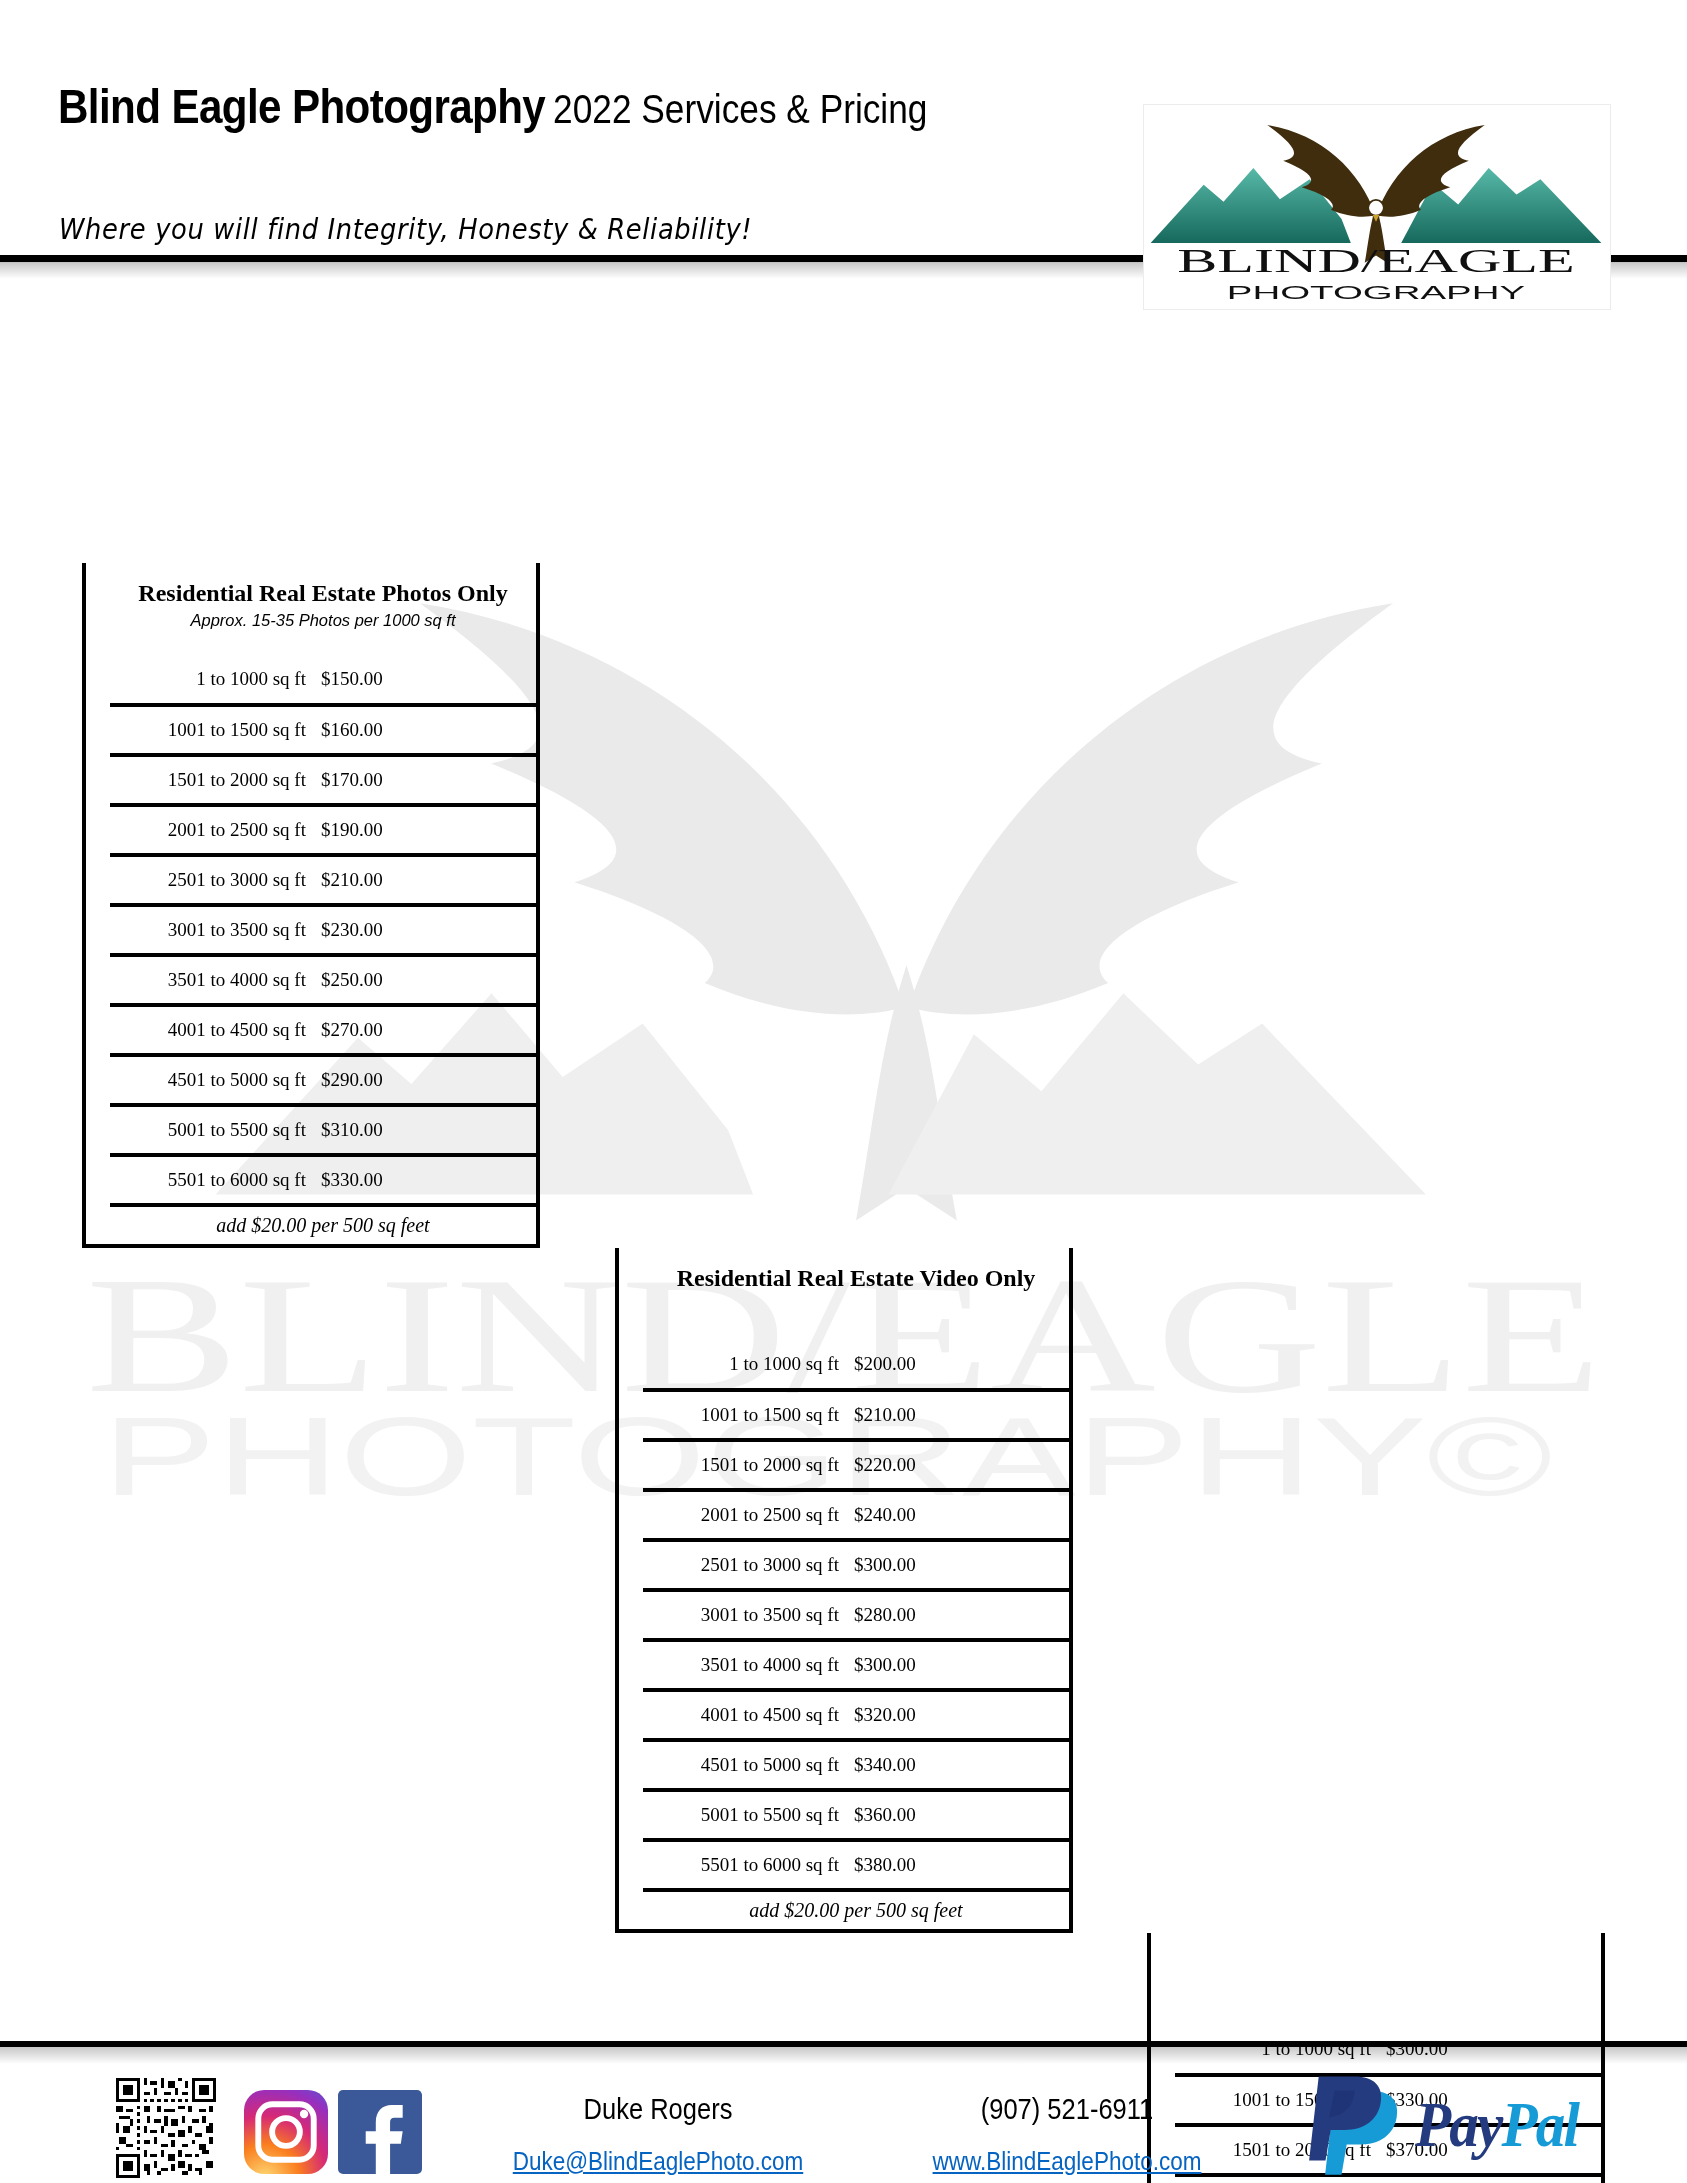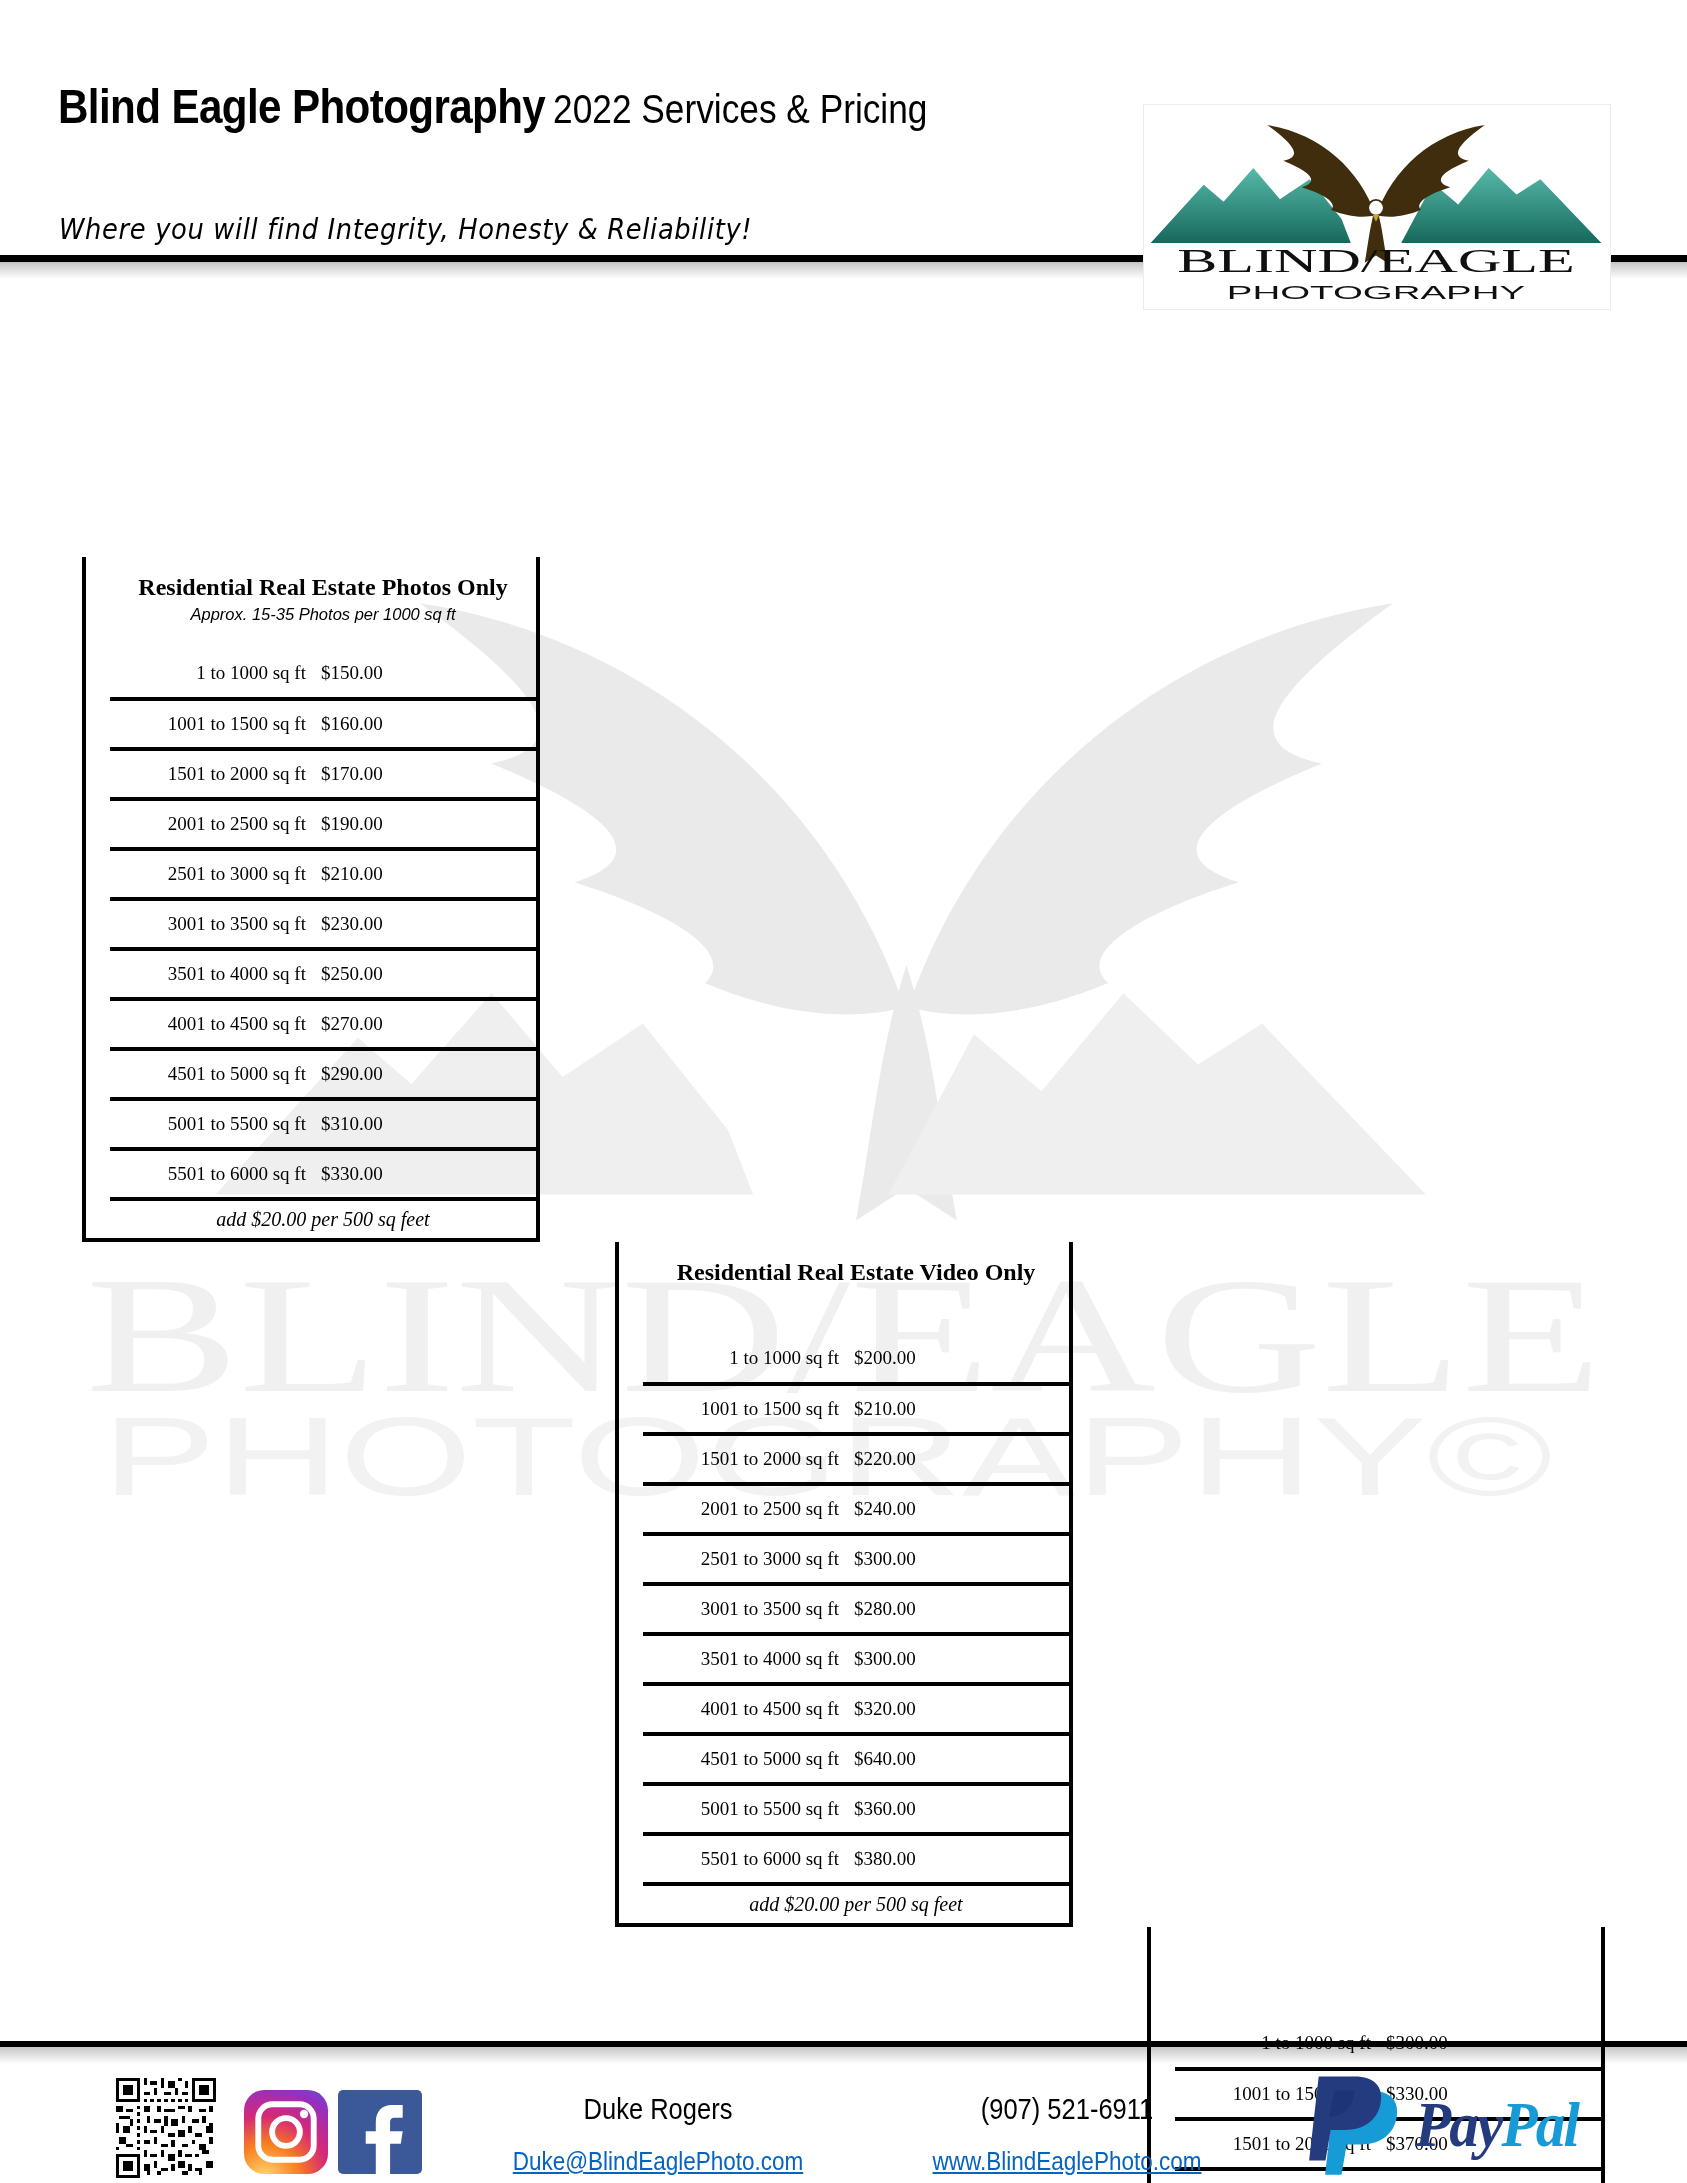--- a/index.html
+++ b/index.html
@@ -9,21 +9,21 @@
   .hdr-left{position:absolute;left:58px;top:78px;white-space:nowrap;transform:scaleX(.86);transform-origin:left top;}
   .brand{font-family:"Liberation Sans",sans-serif;font-weight:bold;font-size:49px;letter-spacing:-0.7px;}
   .brand-sub{font-family:"Liberation Sans",sans-serif;font-weight:400;font-size:41px;margin-left:9.2px;}
   .tagline{position:absolute;left:59px;top:157px;font-family:"DejaVu Sans",sans-serif;font-style:italic;
            font-size:28px;letter-spacing:0.7px;transform:scaleX(.92);transform-origin:left top;}
   .logo-box{position:absolute;left:1143px;top:14.5px;width:466px;height:204px;background:#fff;border:0.7px solid #ececec;}
   
   .rule{position:absolute;left:0;width:1687px;background:#000;}
   .rule-shadow{position:absolute;left:0;width:1687px;height:17px;background:linear-gradient(#c7c7c7,rgba(255,255,255,0));}
   
-  .ptable{position:absolute;top:262px;width:458px;box-sizing:border-box;
+  .ptable{position:absolute;top:268px;width:458px;box-sizing:border-box;
           border-left:4px solid #000;border-right:4px solid #000;border-bottom:4px solid #000;
           display:flex;flex-direction:column;background:transparent;padding-left:24px;}
   .thead{height:140px;box-sizing:border-box;display:flex;flex-direction:column;}
   .ttitle{font-weight:bold;font-size:24px;text-align:center;padding-top:17px;white-space:nowrap;}
   .tsub{font-family:"Liberation Sans",sans-serif;font-style:italic;font-size:16.5px;text-align:center;margin-top:4px;min-height:6.6px;}
   .tspacer{flex:1;}
   .prow{display:flex;align-items:center;font-size:19px;}
   .thead .prow{margin-bottom:13px;}
   .rows .prow{height:50px;box-sizing:border-box;border-top:4px solid #000;}
   .range{width:46%;text-align:right;white-space:nowrap;}
@@ -221,21 +221,21 @@
           <span class="price">$300.00</span>
         </div>
 
         <div class="prow">
           <span class="range">4001 to 4500 sq ft</span>
           <span class="price">$320.00</span>
         </div>
 
         <div class="prow">
           <span class="range">4501 to 5000 sq ft</span>
-          <span class="price">$640.00</span>
+          <span class="price">$340.00</span>
         </div>
 
         <div class="prow">
           <span class="range">5001 to 5500 sq ft</span>
           <span class="price">$360.00</span>
         </div>
 
         <div class="prow">
           <span class="range">5501 to 6000 sq ft</span>
           <span class="price">$380.00</span>

